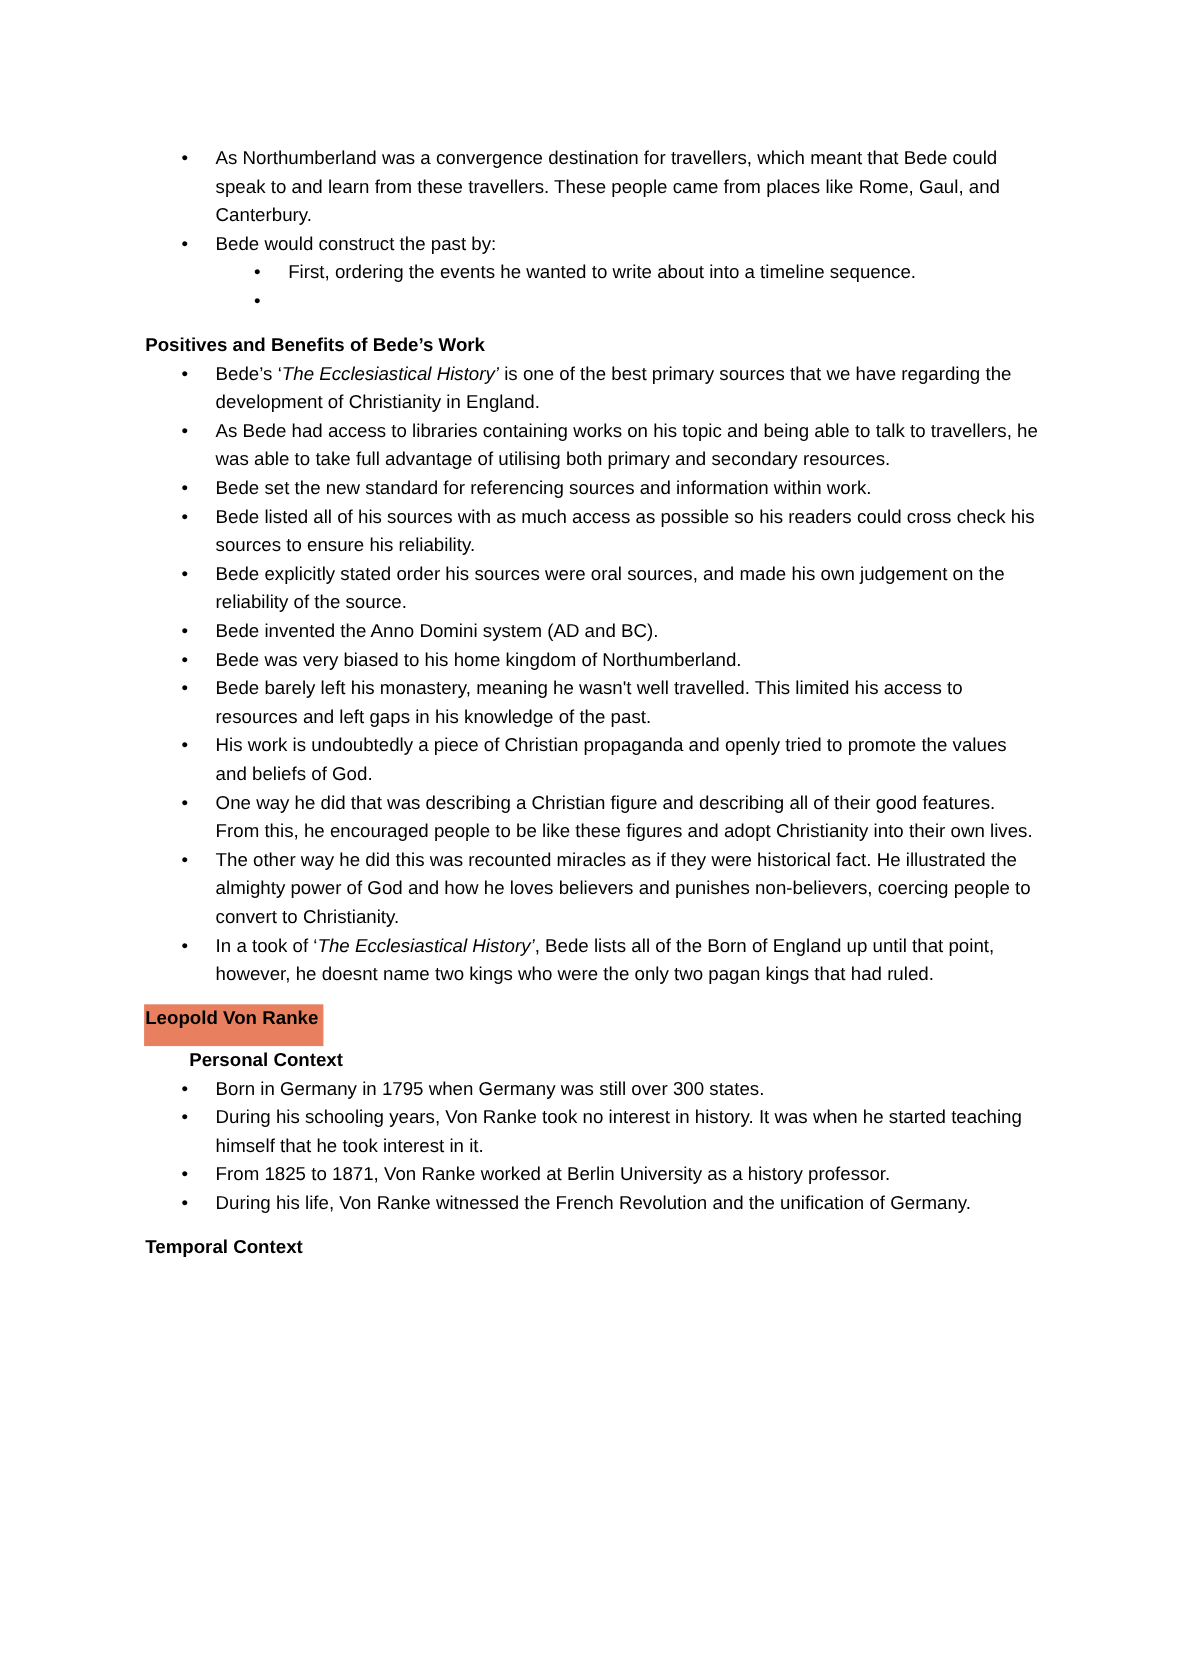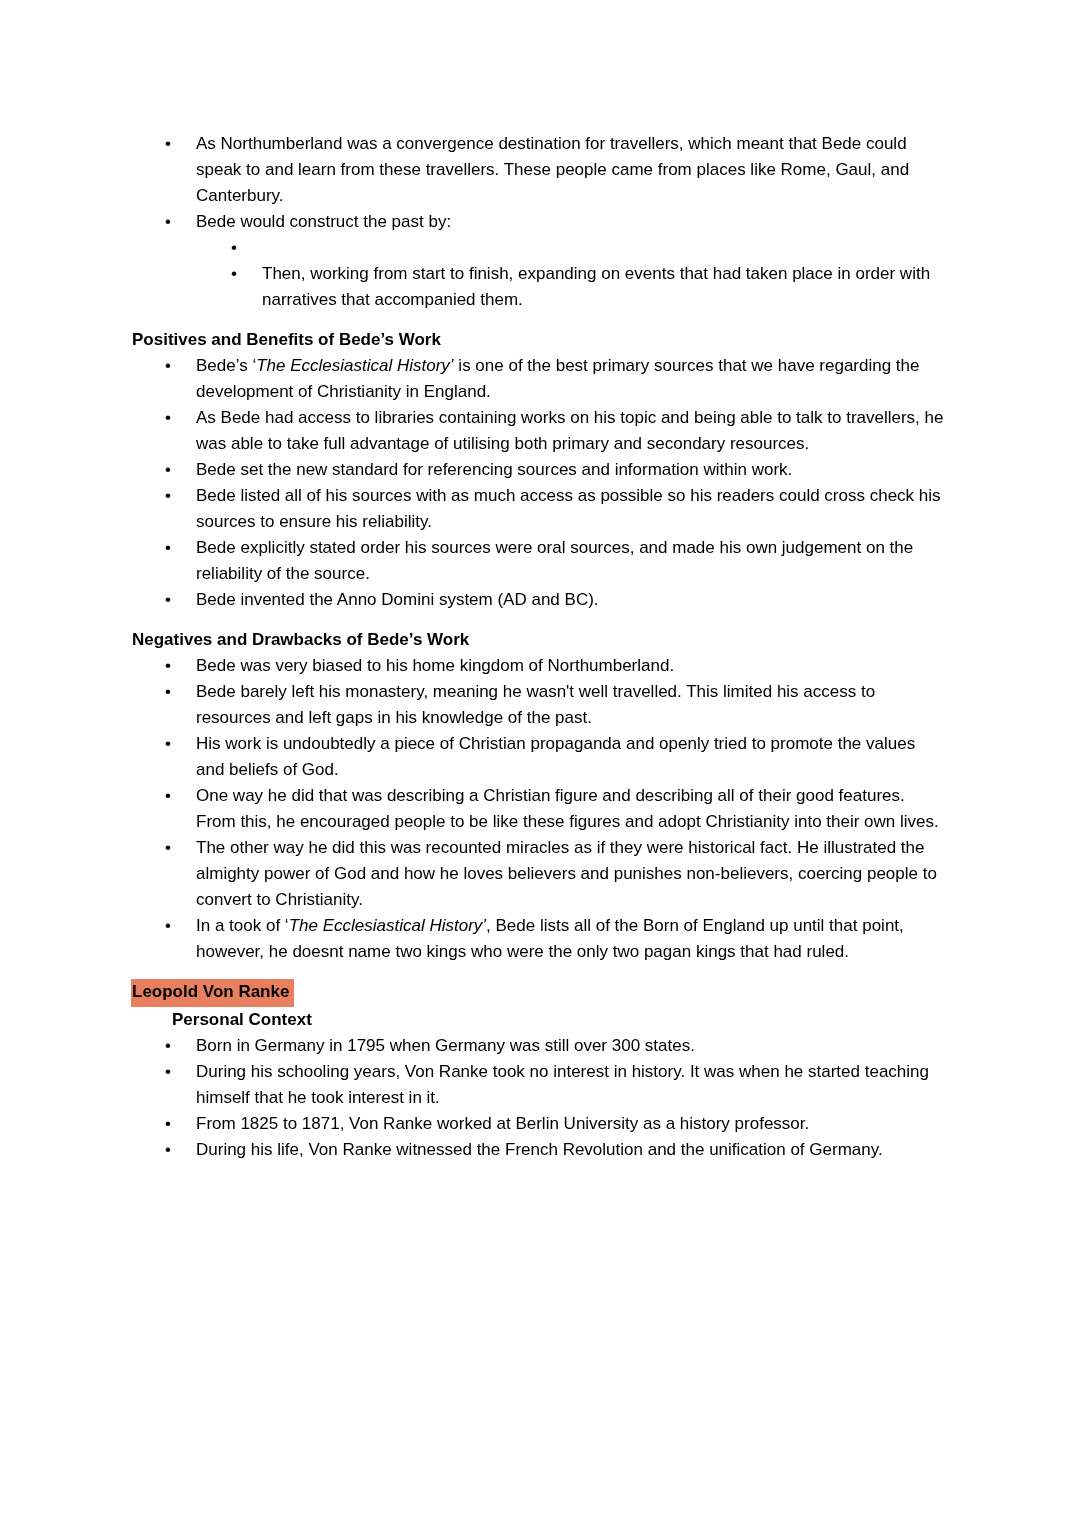--- a/index.html
+++ b/index.html
@@ -16,21 +16,21 @@
     color: #000000;
   }
   .heading {
     font-weight: bold;
     margin-top: 14px;
   }
   .heading:first-child { margin-top: 0; }
   .heading + .heading { margin-top: 0; margin-left: 40px; }
   .heading-text.highlight {
     display: inline-block;
-    padding: 0 5px 2px 1px;
+    padding: 0 5px 12px 1px;
     margin-left: -1px;
   }
   .list { margin: 0; }
   .li {
     display: flex;
     align-items: flex-start;
   }
   .li .marker {
     flex: none;
     text-align: left;
@@ -51,24 +51,24 @@
         <div class="li lvl1">
           <span class="marker">•</span>
           <span class="txt"><span>As Northumberland was a convergence destination for travellers, which meant that Bede could speak to and learn from these travellers. These people came from places like Rome, Gaul, and Canterbury.</span></span>
         </div>
         <div class="li lvl1">
           <span class="marker">•</span>
           <span class="txt"><span>Bede would construct the past by:</span></span>
         </div>
         <div class="li lvl2">
           <span class="marker">•</span>
+          <span class="txt"><span>First, ordering the events he wanted to write about into a timeline sequence.</span></span>
         </div>
         <div class="li lvl2">
           <span class="marker">•</span>
-          <span class="txt"><span>Then, working from start to finish, expanding on events that had taken place in order with narratives that accompanied them.</span></span>
         </div>
       </div>
       <p class="heading"><span class="heading-text">Positives and Benefits of Bede’s Work</span></p>
       <div class="list">
         <div class="li lvl1">
           <span class="marker">•</span>
           <span class="txt"><span>Bede’s ‘</span><em>The Ecclesiastical History’</em><span> is one of the best primary sources that we have regarding the development of Christianity in England.</span></span>
         </div>
         <div class="li lvl1">
           <span class="marker">•</span>
@@ -84,21 +84,20 @@
         </div>
         <div class="li lvl1">
           <span class="marker">•</span>
           <span class="txt"><span>Bede explicitly stated order his sources were oral sources, and made his own judgement on the reliability of the source.</span></span>
         </div>
         <div class="li lvl1">
           <span class="marker">•</span>
           <span class="txt"><span>Bede invented the Anno Domini system (AD and BC).</span></span>
         </div>
       </div>
-      <p class="heading"><span class="heading-text">Negatives and Drawbacks of Bede’s Work</span></p>
       <div class="list">
         <div class="li lvl1">
           <span class="marker">•</span>
           <span class="txt"><span>Bede was very biased to his home kingdom of Northumberland.</span></span>
         </div>
         <div class="li lvl1">
           <span class="marker">•</span>
           <span class="txt"><span>Bede barely left his monastery, meaning he wasn't well travelled. This limited his access to resources and left gaps in his knowledge of the past.</span></span>
         </div>
         <div class="li lvl1">
@@ -131,14 +130,15 @@
         </div>
         <div class="li lvl1">
           <span class="marker">•</span>
           <span class="txt"><span>From 1825 to 1871, Von Ranke worked at Berlin University as a history professor.</span></span>
         </div>
         <div class="li lvl1">
           <span class="marker">•</span>
           <span class="txt"><span>During his life, Von Ranke witnessed the French Revolution and the unification of Germany.</span></span>
         </div>
       </div>
+      <p class="heading"><span class="heading-text">Temporal Context</span></p>
     </div>
 </div>
 
 </body></html>

